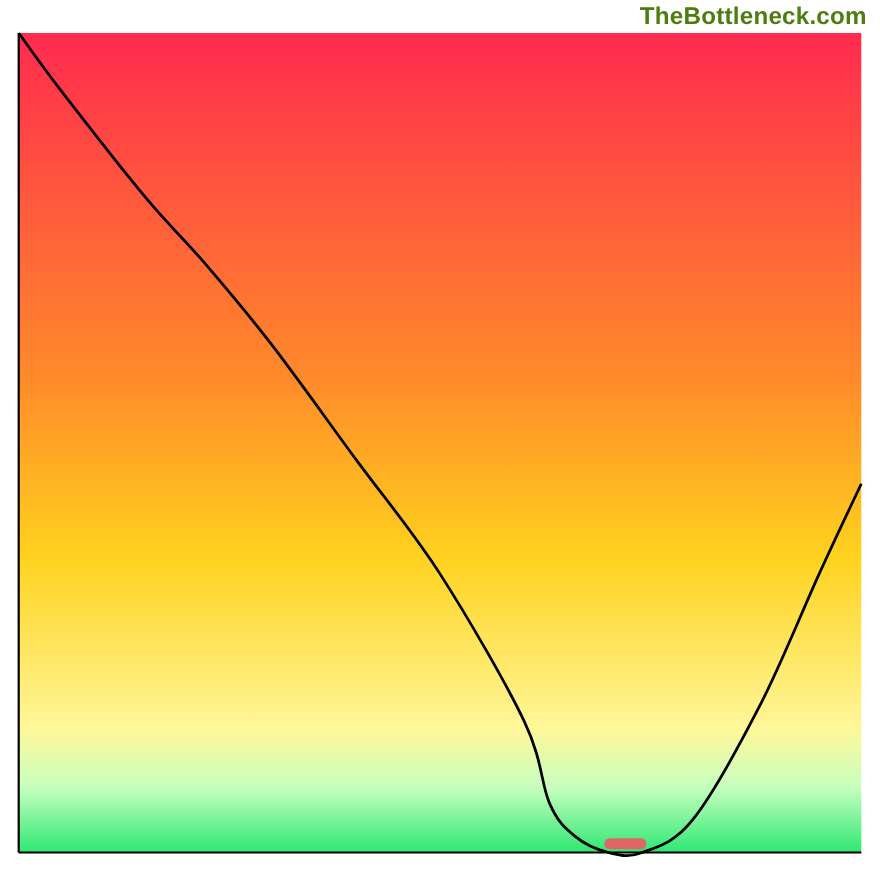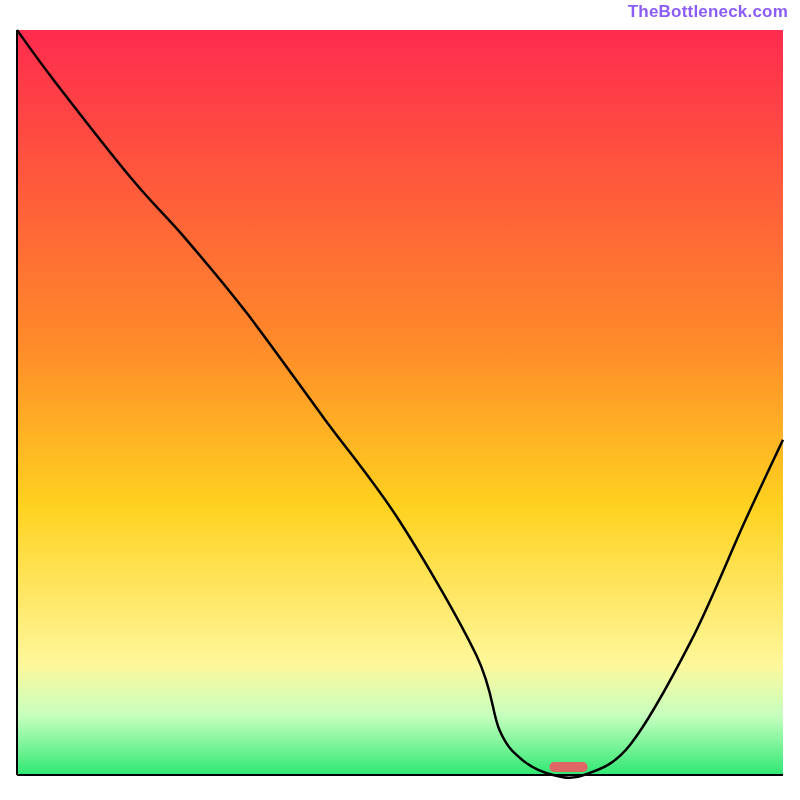--- a/index.html
+++ b/index.html
@@ -12,23 +12,23 @@
   }
   .stage {
     position: relative;
     width: 800px;
     height: 800px;
   }
   .watermark {
     position: absolute;
     top: 2px;
     right: 12px;
-    font-size: 17px;
+    font-size: 22px;
     font-weight: 600;
-    color: #8b5cf6;
+    color: #4d7c0f;
     letter-spacing: 0.2px;
     z-index: 10;
   }
   svg.plot {
     position: absolute;
     left: 0;
     top: 0;
     width: 800px;
     height: 800px;
     display: block;

